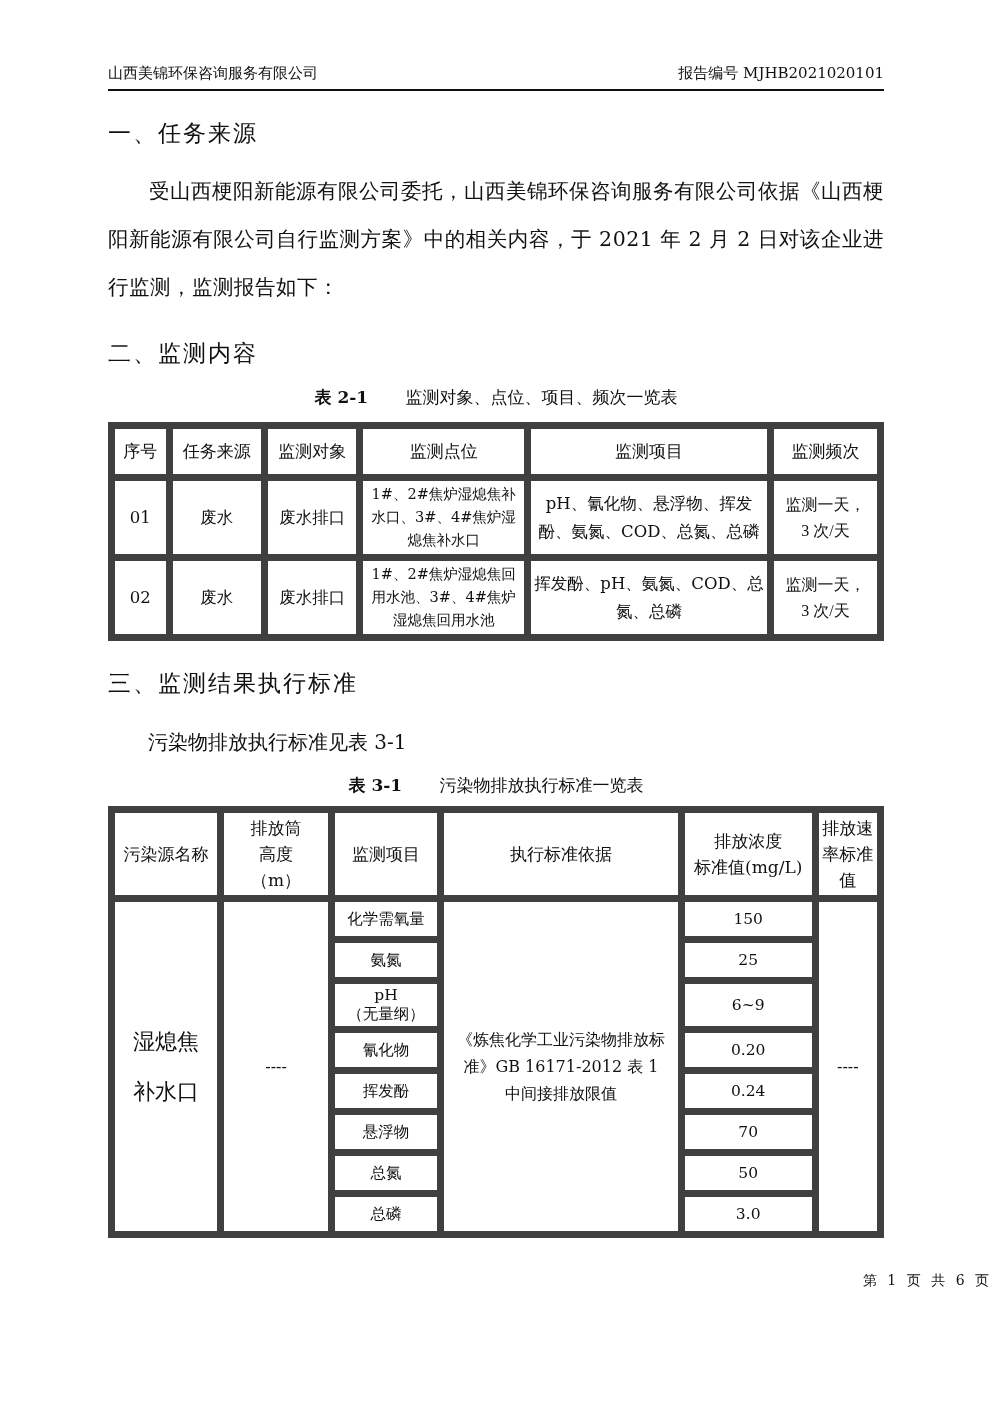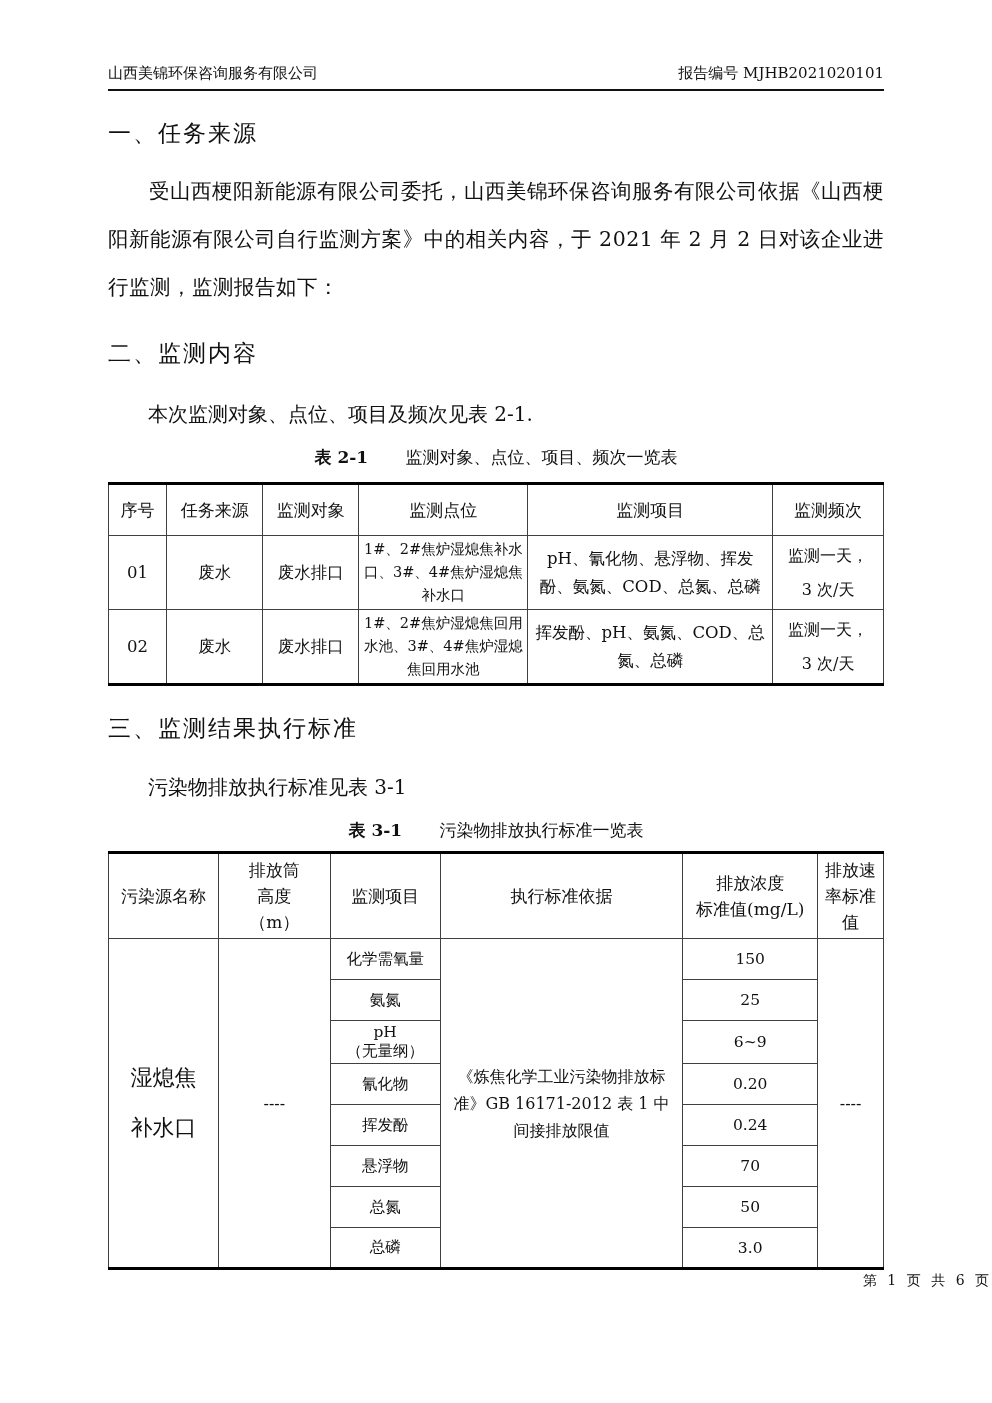--- a/index.html
+++ b/index.html
@@ -22,29 +22,29 @@
     margin-top: 18px; font-size: 20.5px; line-height: 48px;
     text-align: justify; text-indent: 2em; letter-spacing: 0.5px;
   }
   .intro { margin-top: 30px; font-size: 20px; line-height: 30px; text-indent: 2em; }
   .intro-3 { margin-top: 28px; }
   .tbl-caption { margin-top: 15px; font-size: 17px; line-height: 26px; text-align: center; }
   .tbl-caption .cap-label { font-weight: 700; margin-right: 2.2em; }
 
   table { border-collapse: collapse; width: 100%; table-layout: fixed;
           border-top: 3px solid #000; border-bottom: 3px solid #000; }
-  td, th { border: 1px solid #404040; text-align: center; vertical-align: middle;
+  td, th { border: 7px solid #404040; text-align: center; vertical-align: middle;
            font-weight: 400; padding: 2px 3px; }
 
   .t2 { margin-top: 12px; font-size: 16.5px; }
   .t2 th { height: 52px; font-size: 17px; }
   .t2 td { height: 70px; }
   .t2 .point-cell { font-size: 14.5px; line-height: 23px; }
   .t2 .items-cell { font-size: 16.5px; line-height: 28px; }
-  .t2 .freq-cell  { font-size: 16px; line-height: 34px; white-space: pre-line; }
+  .t2 .freq-cell  { font-size: 16px; line-height: 26px; white-space: pre-line; font-family: Liberation Serif, serif; }
 
   .t3 { margin-top: 8px; font-size: 16px; }
   .t3 th { height: 86px; font-size: 17px; line-height: 26px; white-space: pre-line; }
   .t3 td { height: 41px; }
   .t3 .item-cell { font-size: 15.5px; line-height: 19px; white-space: pre-line; }
   .t3 .source-cell { white-space: pre-line; line-height: 50px; font-size: 22px; text-align: center; }
   .t3 .basis-cell { font-size: 16px; line-height: 27px; padding: 2px 10px; }
   .t3 .limit-cell { font-size: 15.5px; }
 
   .page-footer {
@@ -61,21 +61,20 @@
     <span>山西美锦环保咨询服务有限公司</span>
     <span>报告编号 MJHB2021020101</span>
   </div>
 
   <h1 class="sec-title">一、任务来源</h1>
 
   <p class="body-par">受山西梗阳新能源有限公司委托，山西美锦环保咨询服务有限公司依据《山西梗阳新能源有限公司自行监测方案》中的相关内容，于 2021 年 2 月 2 日对该企业进行监测，监测报告如下：</p>
 
   <h1 class="sec-title">二、监测内容</h1>
 
-  <p class="intro">本次监测对象、点位、项目及频次见表 2-1.</p>
 
   <div class="tbl-caption">
     <span class="cap-label">表 2-1</span><span>监测对象、点位、项目、频次一览表</span>
   </div>
 
   <table class="t2">
     <colgroup>
       <col style="width:7.5%">
         <col style="width:12.4%">
         <col style="width:12.4%">

